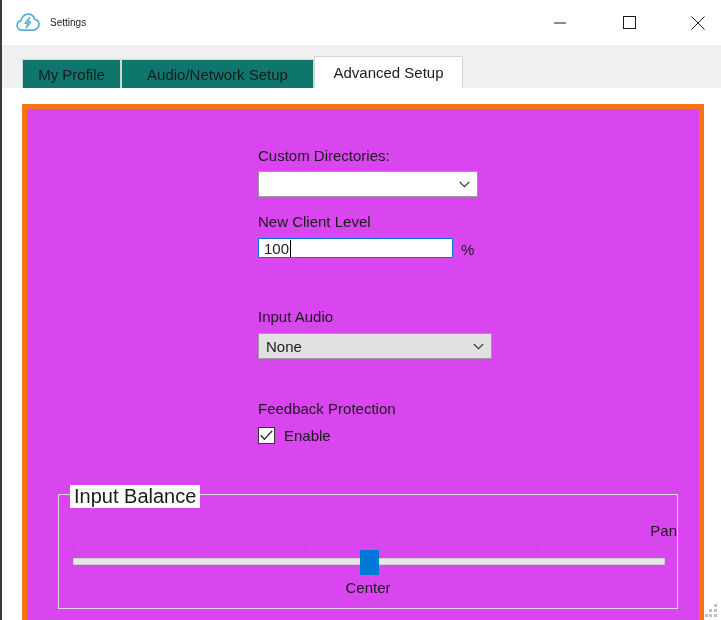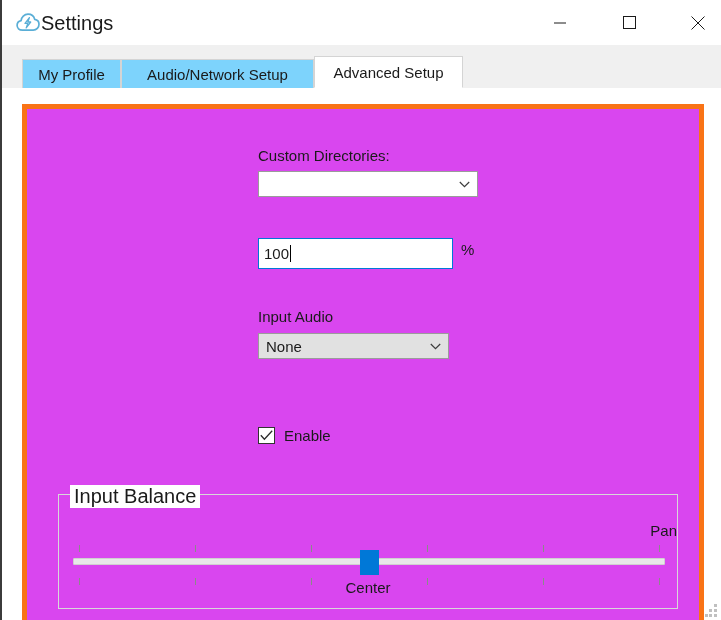--- a/index.html
+++ b/index.html
@@ -43,21 +43,22 @@
     display: flex;
     align-items: center;
     height: 30px;
   }
   #app-icon {
     width: 26px;
     height: 26px;
     display: block;
   }
   #title-text {
-    font-size: 20px;
+    margin-left: 9px;
+    font-size: 10px;
     color: #1a1a1a;
     font-family: "Liberation Sans", sans-serif;
     line-height: 1;
     white-space: nowrap;
   }
   .winbtn {
     position: absolute;
     top: 0;
     width: 46px;
     height: 45px;
@@ -78,21 +79,21 @@
     top: 45px;
     right: 0;
     height: 43px;
     background: #f0f0f0;
   }
   .tab {
     position: absolute;
     top: 14px;
     height: 29px;
     box-sizing: border-box;
-    background: #7dd3fc;
+    background: #0f766e;
     border: 1px solid #d4d4d4;
     border-bottom: none;
     display: flex;
     align-items: center;
     justify-content: center;
     font-size: 15px;
     color: #1a1a1a;
     cursor: default;
     white-space: nowrap;
     font-family: "Liberation Sans", sans-serif;
@@ -154,21 +155,21 @@
   .combo .chev {
     width: 26px;
     display: flex;
     align-items: center;
     justify-content: center;
   }
 
   #input-level {
     position: absolute;
     box-sizing: border-box;
-    height: 31px;
+    height: 20px;
     background: #ffffff;
     border: 1px solid #0078d7;
     display: flex;
     align-items: center;
     padding-left: 5px;
     font-size: 15px;
     color: #1a1a1a;
     cursor: text;
     font-family: "Liberation Sans", sans-serif;
   }
@@ -361,36 +362,38 @@
     <div class="field-label" style="left:231px; top:38px;">Custom Directories:</div>
     <div class="combo white" style="left:231px; top:62px; width:220px;">
       <span class="combo-value"></span>
       <span class="chev">
         <svg width="11" height="7" viewBox="0 0 11 7">
           <polyline points="0.8,1 5.5,5.6 10.2,1" fill="none" stroke="#3c3c3c" stroke-width="1.2"></polyline>
         </svg>
       </span>
     </div>
 
+    <div class="field-label" style="left:231px; top:104px;">New Client Level</div>
     <div id="input-level" style="left:231px; top:129px; width:195px;">
       <span>100</span>
       <span id="caret"></span>
     </div>
     <div id="pct-sign" style="left:434px; top:132px;">%</div>
 
     <div class="field-label" style="left:231px; top:199px;">Input Audio</div>
-    <div class="combo gray" style="left:231px; top:224px; width:191px;justify-content:center;">
+    <div class="combo gray" style="left:231px; top:224px; width:234px;justify-content:center;">
       <span class="combo-value">None</span>
       <span class="chev">
         <svg width="11" height="7" viewBox="0 0 11 7">
           <polyline points="0.8,1 5.5,5.6 10.2,1" fill="none" stroke="#3c3c3c" stroke-width="1.2"></polyline>
         </svg>
       </span>
     </div>
 
+    <div class="field-label" style="left:231px; top:291px;">Feedback Protection</div>
     <div id="checkrow" style="left:231px; top:318px;align-items:center;">
       <span id="checkbox">
         <svg width="13" height="11" viewBox="0 0 13 11">
           <polyline points="0.8,5.2 4.4,9.2 12.2,0.8" fill="none" stroke="#2b2b2b" stroke-width="1.3"></polyline>
         </svg>
       </span>
       <span id="check-label">Enable</span>
     </div>
 
     <div id="groupbox" style="left:31px; top:385px;">

